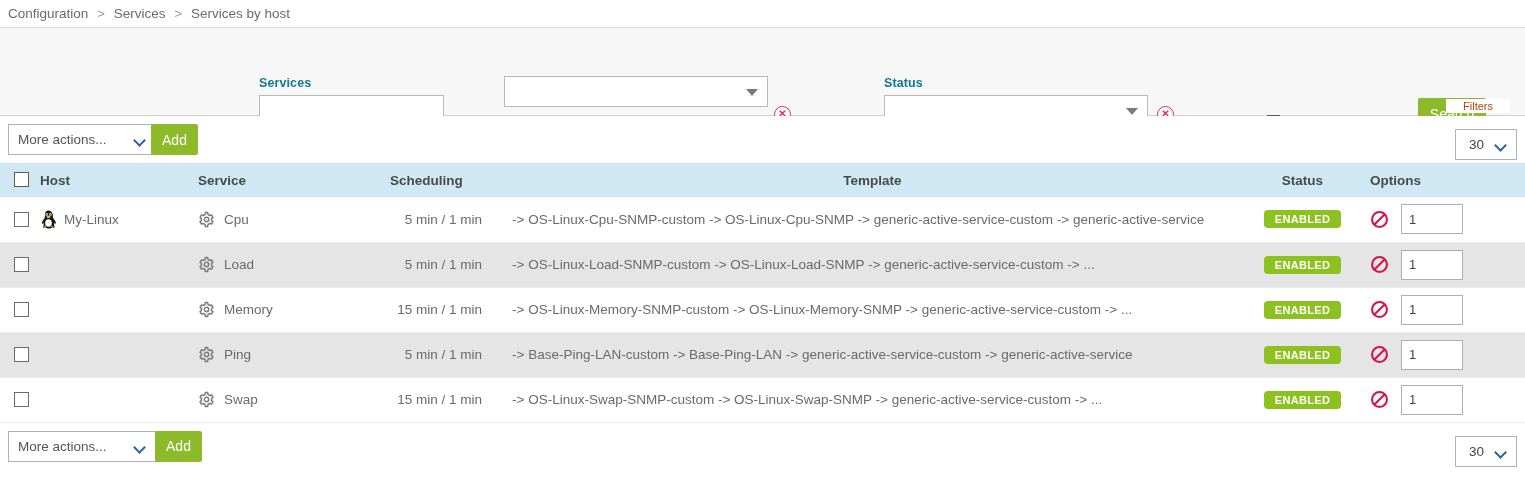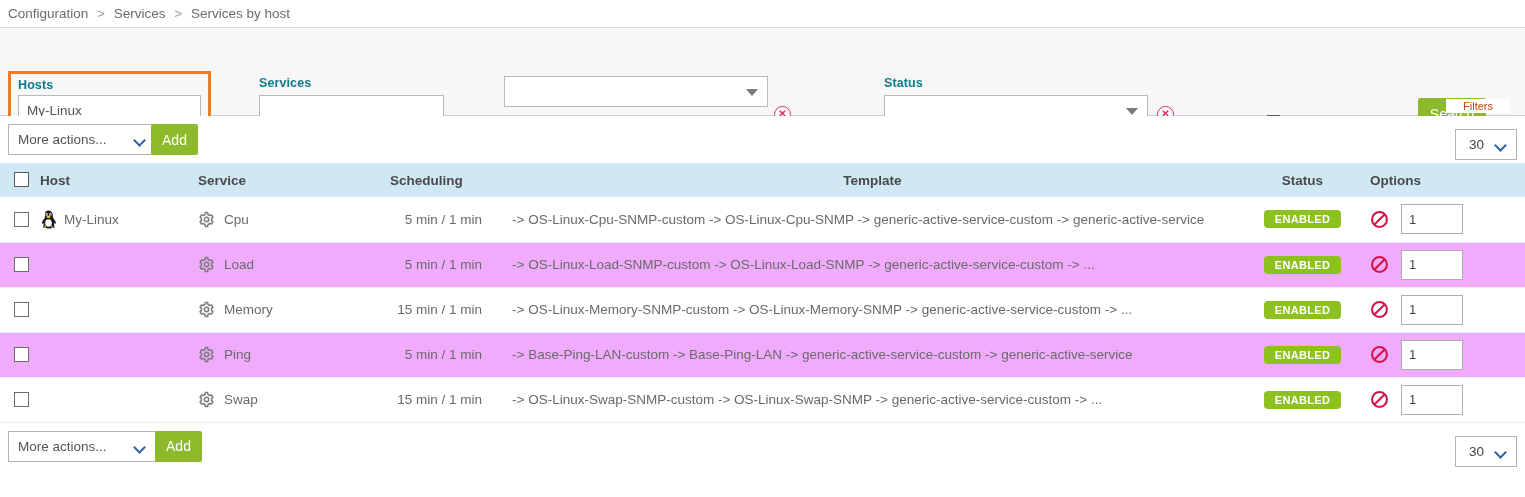--- a/index.html
+++ b/index.html
@@ -202,21 +202,21 @@
     border: none;
   }
   table.grid tbody td {
     height: 45px;
     font-size: 13.5px;
     color: #6a6a6a;
     padding: 0;
     border-bottom: 1px solid #e4eef4;
   }
   tr.row-odd td { background: #ffffff; }
-  tr.row-even td { background: #f0abfc; }
+  tr.row-even td { background: #e5e5e5; }
 
   .col-cb    { width: 40px; }
   .col-host  { width: 150px; }
   .col-svc   { width: 180px; }
   .col-sched { width: 130px; }
   .col-tpl   { width: 745px; }
   .col-stat  { width: 115px; }
   .col-opt   { width: 165px; }
   .th-host   { padding-left: 0 !important; }
 
@@ -271,24 +271,20 @@
 <div class="breadcrumb">
   <span class="crumb">Configuration</span>
   <span class="sep">&gt;</span>
   <span class="crumb">Services</span>
   <span class="sep">&gt;</span>
   <span class="crumb">Services by host</span>
 </div>
 
 <div class="filter-panel">
 
-  <div class="hosts-wrap">
-    <div class="filter-label">Hosts</div>
-    <input class="txtbox" type="text" value="My-Linux" style="">
-  </div>
 
   <div class="filter-field" style="left:259px; top:48px; width:185px;">
     <div class="filter-label">Services</div>
     <input class="txtbox" type="text" value="" style="">
   </div>
 
   <div class="filter-field" style="left:504px; top:48px; width:264px;">
     <div class="selbox">
       <span class="caret"></span>
     </div>

